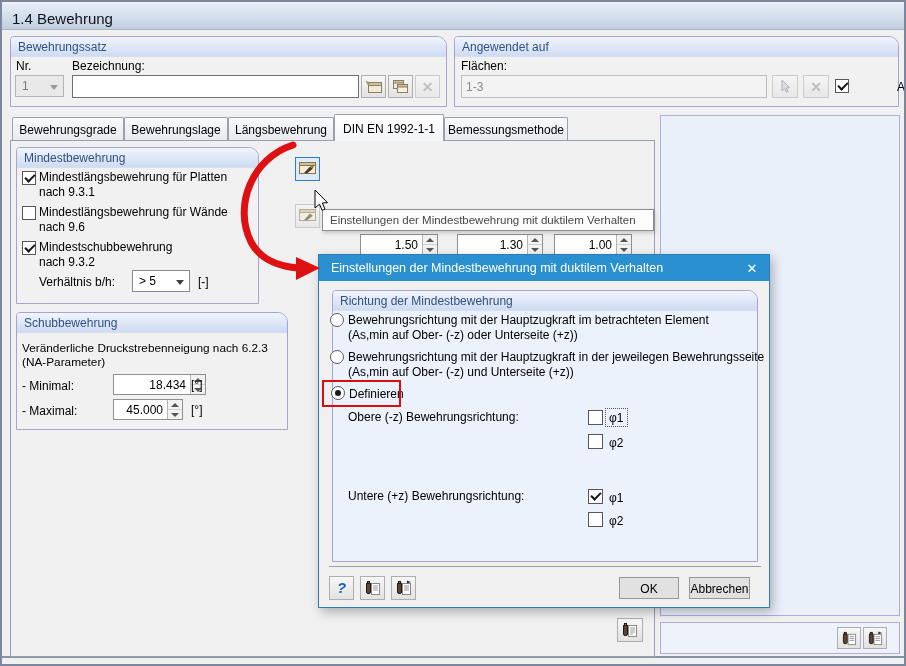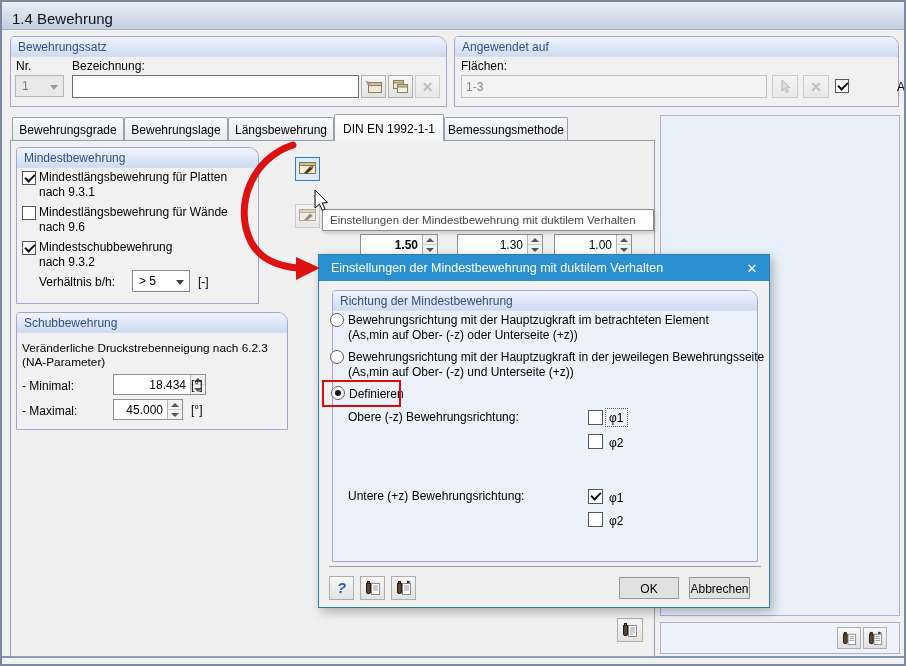--- a/index.html
+++ b/index.html
@@ -200,21 +200,21 @@
 
   <div class="grp" style="left:325px;top:145px;width:323px;height:505px;">
     <div class="grp-h">Faktoren</div>
   </div>
   <span class="lbl" style="left:331px;top:171px;font-size:11.8px;">Teilsicherheitsbeiwerte von Stahlbeton und Bewehrung nach</span>
   <span class="lbl" style="left:331px;top:185px;font-size:11.8px;">2.4.2.4 (NA Parameter)</span>
   <span class="lbl" style="left:355px;top:200px;width:84px;text-align:center;font-size:11.5px;">Ständig und</span>
   <span class="lbl" style="left:452px;top:200px;width:84px;text-align:center;font-size:11.5px;">Außergewöhnl.</span>
   <span class="lbl" style="left:549px;top:200px;width:84px;text-align:center;font-size:11.5px;">Gebrauchstaugl.</span>
   <span class="lbl" style="left:330px;top:237px;font-style:italic;">γc :</span>
-  <div class="spin" style="left:358px;top:232px;width:78px;font-weight:bold;">
+  <div class="spin" style="left:358px;top:232px;width:78px;">
     <span class="v">1.50</span>
     <span class="ud">
         <i class="up"></i>
         <i class="dn"></i>
       </span>
   </div>
   <div class="spin" style="left:455px;top:232px;width:86px;">
     <span class="v">1.30</span>
     <span class="ud">
         <i class="up"></i>

